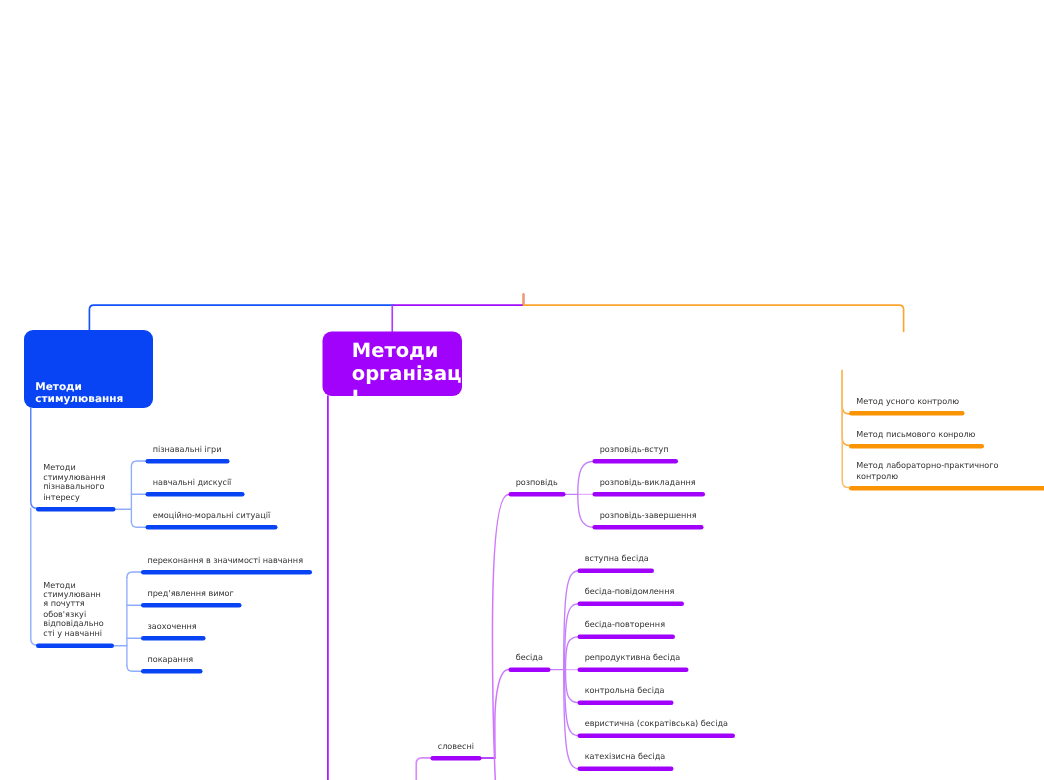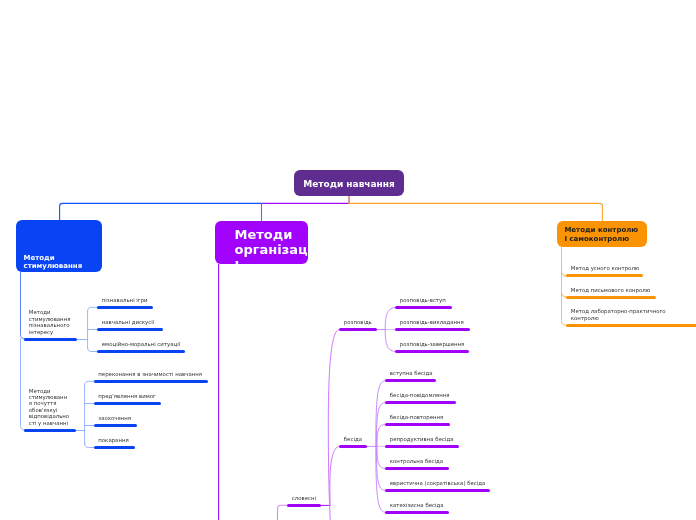--- a/index.html
+++ b/index.html
@@ -63,36 +63,29 @@
       <path d="M386 380.5 C377.8 380.5 375.8 392 375.8 446.4 C375.8 500 377.8 512.5 386 512.5" stroke="#c57ffc" stroke-width="0.9"></path>
       <path d="M386 402.5 C378.2 402.5 376.4 410 376.4 446.4 C376.4 483 378.2 490.5 386 490.5" stroke="#c57ffc" stroke-width="0.9"></path>
       <path d="M386 424.5 C378.6 424.5 377.0 428.5 377.0 446.4 C377.0 464 378.6 468.5 386 468.5" stroke="#c57ffc" stroke-width="0.9"></path>
 
       <path d="M561.5 247 L561.5 271 Q561.5 276 566.5 276" stroke="#fbaa3c" stroke-width="1.0"></path>
       <path d="M561.5 247 L561.5 292 Q561.5 297 566.5 297" stroke="#fbaa3c" stroke-width="1.0"></path>
       <path d="M561.5 247 L561.5 320.6 Q561.5 325 565.9 325" stroke="#fbbd6a" stroke-width="1.0"></path>
     </g>
   </svg>
 
-  <div class="box" style="left:294px;top:170px;width:110px;height:26px;background:#5f2d8f;">
-    <span class="btxt" style="left:0;top:0;width:110px;height:26px;display:flex;align-items:center;
-                 justify-content:center;color:#fff;font-size:9px;padding-top:2px;">Методи навчання</span>
-  </div>
 
   <div class="box" style="left:16px;top:220px;width:86px;height:52px;background:#0844f3;">
     <span class="btxt" style="left:7.5px;top:5.9px;width:66px;color:#fff;font-size:7px;line-height:1.22;margin-top:28px;">Методи стимулювання навчально-пізнавальної діяльності учня</span>
   </div>
 
   <div class="box" style="left:214.5px;top:221px;width:93.5px;height:43px;background:#a102fb;">
     <span class="btxt" style="left:20px;top:5.5px;width:80px;color:#fff;font-size:13px;line-height:1.22;">Методи організації І здійснення навчально-пізнавальних дій</span>
   </div>
 
-  <div class="box" style="left:557px;top:221px;width:90px;height:26px;background:#fb9405;">
-    <span class="btxt" style="left:7.4px;top:5.3px;width:76px;color:#1c1c1c;font-size:7px;line-height:1.22;">Методи контролю І самоконтролю</span>
-  </div>
 
   <div class="leaf" style="left:24px;top:338px;width:53px;">
     <span class="bar" style="width:53px;background:#0844f3;"></span>
     <span class="lt wrap" style="width:42.5px;">Методи стимулювання пізнавального інтересу</span>
   </div>
 
   <div class="leaf" style="left:24px;top:429px;width:52px;">
     <span class="bar" style="width:52px;background:#0844f3;"></span>
     <span class="lt wrap" style="width:41px;">Методи стимулювання почуття обов'язкуі відповідальності у навчанні</span>
   </div>

